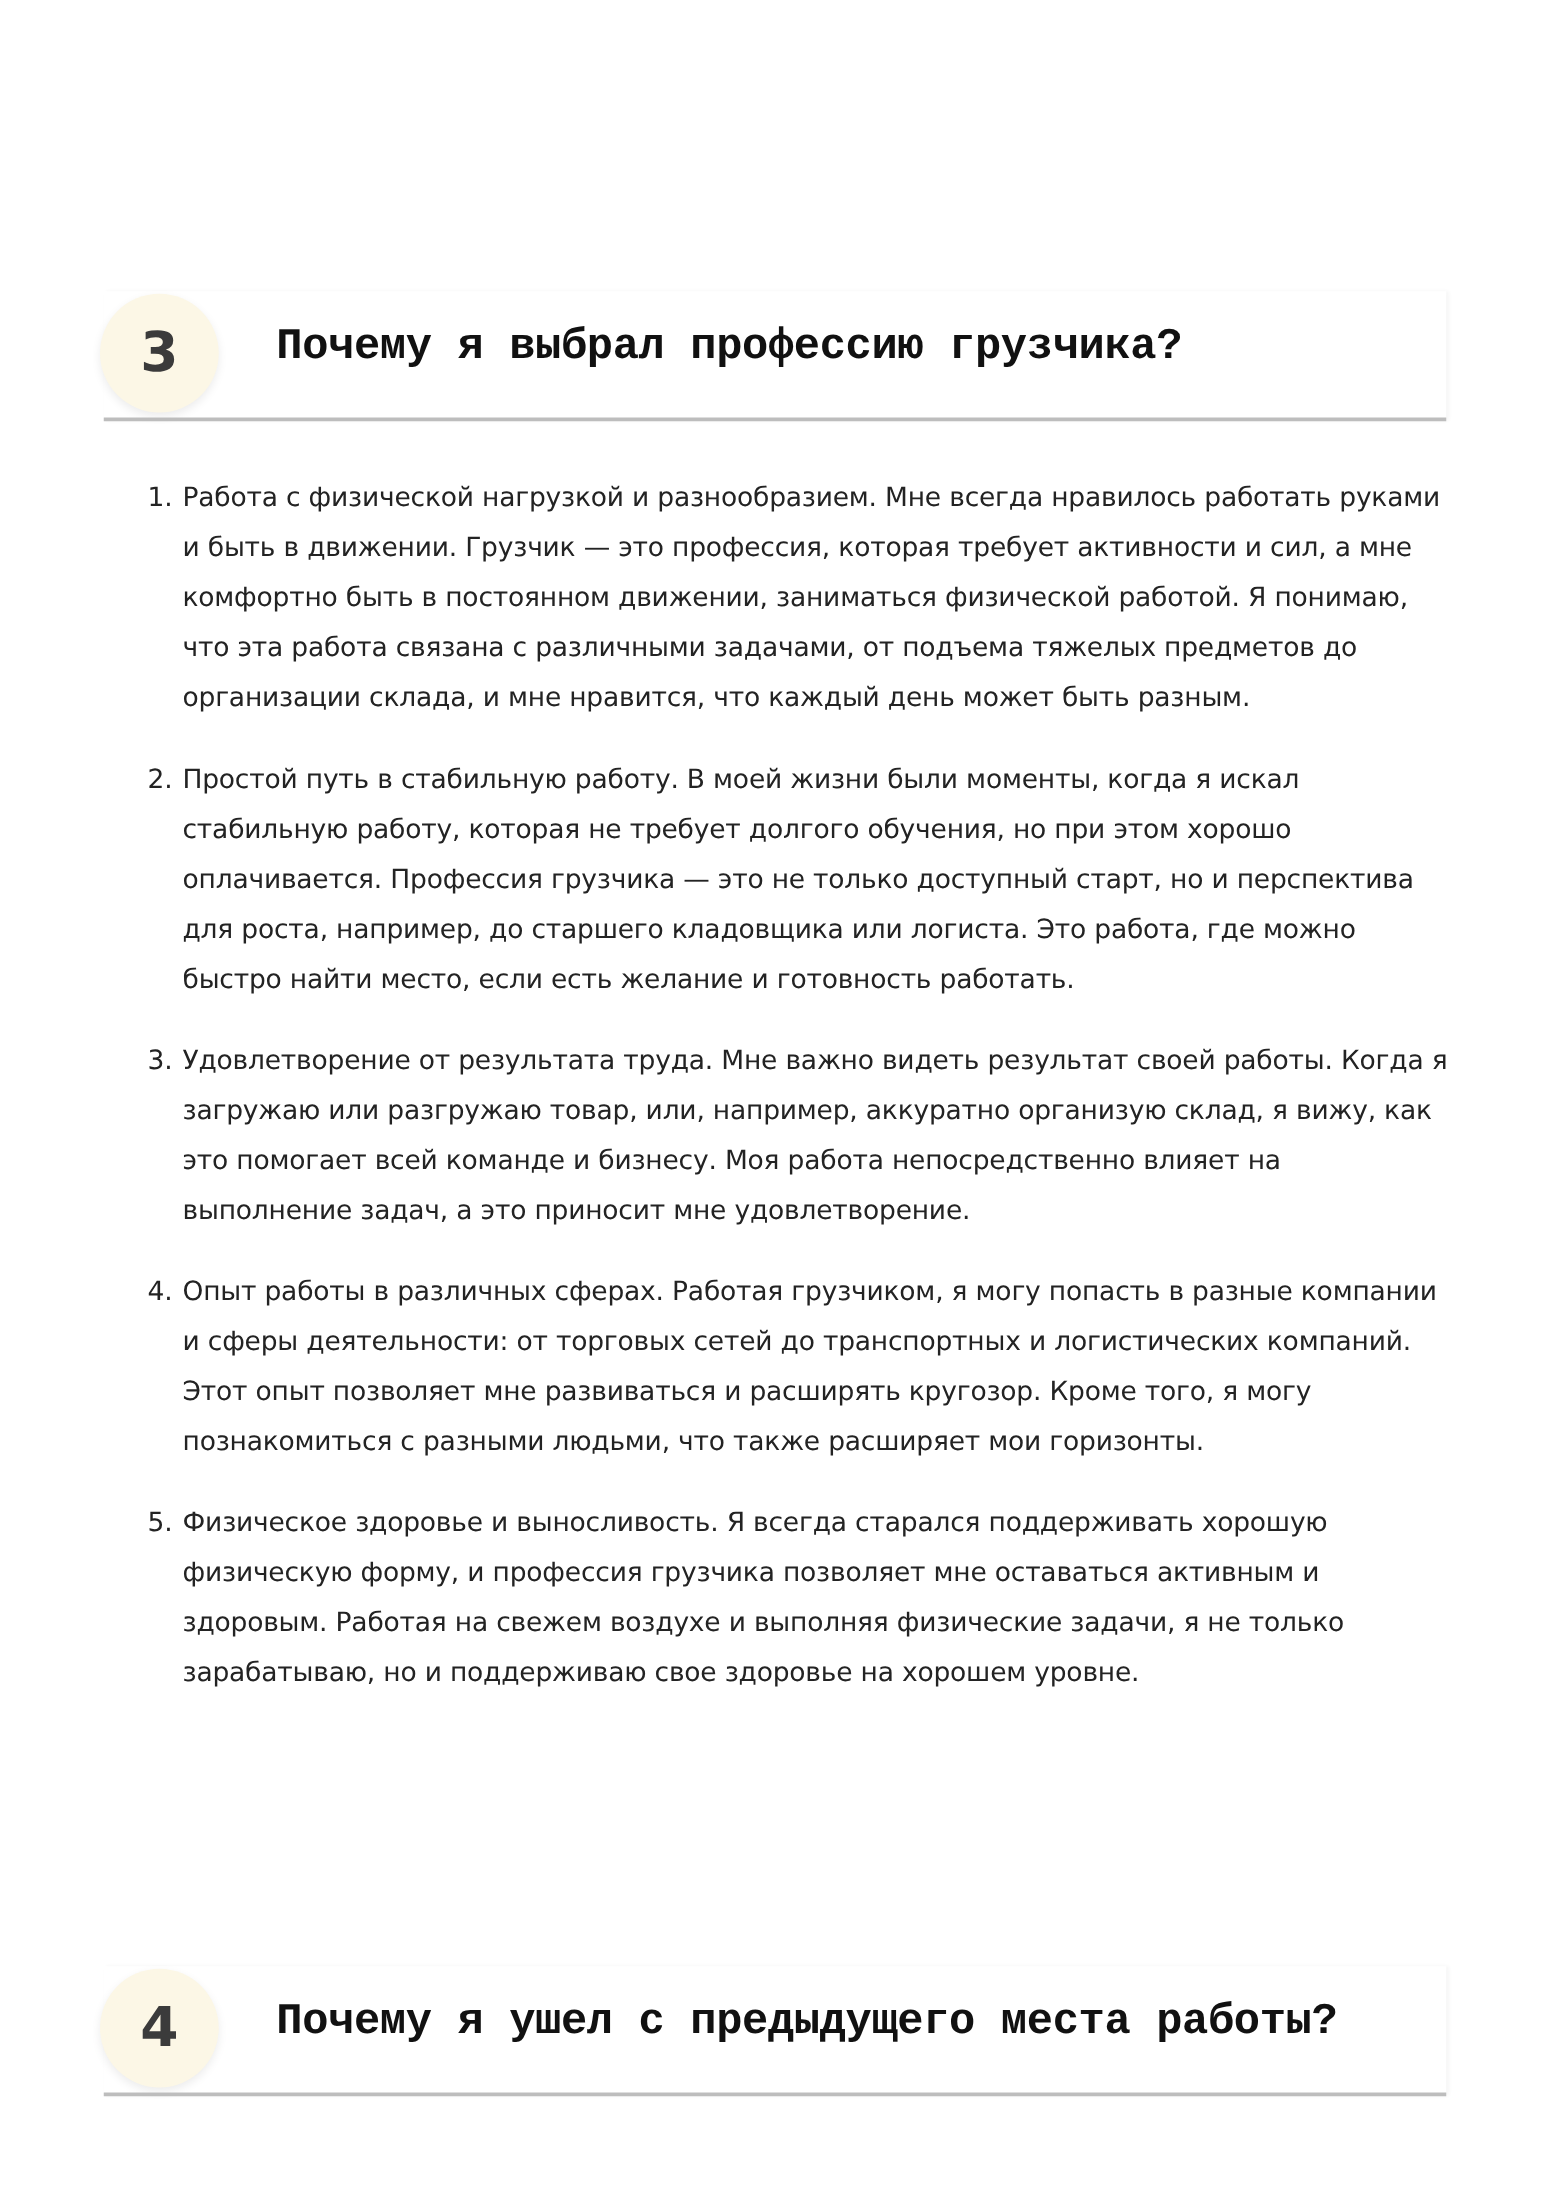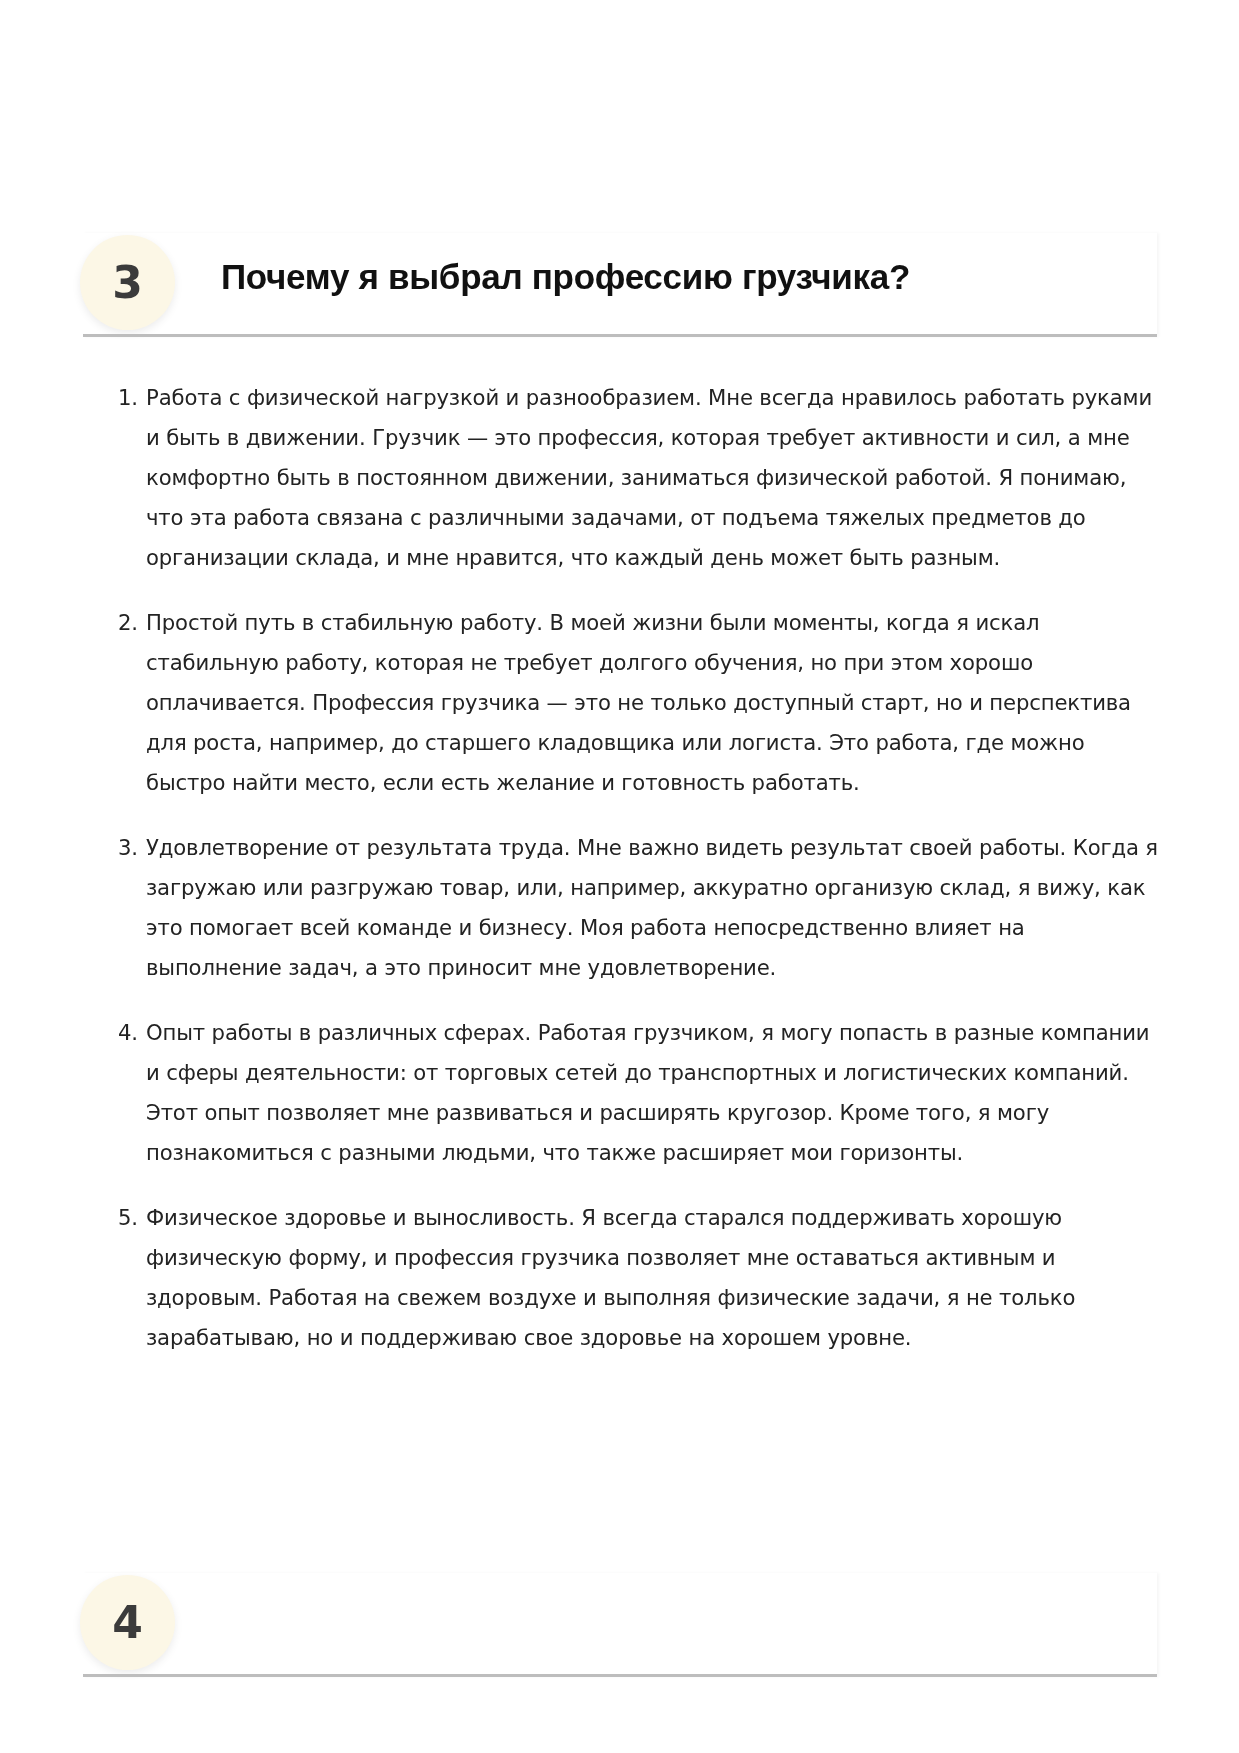--- a/index.html
+++ b/index.html
@@ -45,21 +45,21 @@
       justify-content: center;
       font-family: "DejaVu Sans", sans-serif;
       font-weight: bold;
       font-size: 44px;
       color: #3b3b3b;
     }
     .section-title {
       position: absolute;
       left: 138px;
       top: 24px;
-      font-family: Liberation Sans, sans-serif;
+      font-family: Liberation Mono, monospace;
       font-weight: bold;
       font-size: 35px;
       letter-spacing: -0.3px;
       color: #111111;
       white-space: nowrap;
     }
     .reasons {
       position: absolute;
       left: 146px;
       top: 378px;
@@ -110,14 +110,15 @@
     <span>Опыт работы в различных сферах. Работая грузчиком, я могу попасть в разные компании и сферы деятельности: от торговых сетей до транспортных и логистических компаний. Этот опыт позволяет мне развиваться и расширять кругозор. Кроме того, я могу познакомиться с разными людьми, что также расширяет мои горизонты.</span>
   </li>
   <li class="reason">
     <span class="num">5.</span>
     <span>Физическое здоровье и выносливость. Я всегда старался поддерживать хорошую физическую форму, и профессия грузчика позволяет мне оставаться активным и здоровым. Работая на свежем воздухе и выполняя физические задачи, я не только зарабатываю, но и поддерживаю свое здоровье на хорошем уровне.</span>
   </li>
 </ol>
 
 <div class="section-header" style="top:1573px;">
   <div class="badge">4</div>
+  <div class="section-title">Почему я ушел с предыдущего места работы?</div>
   <div class="underline"></div>
 </div>
 
 </body></html>

